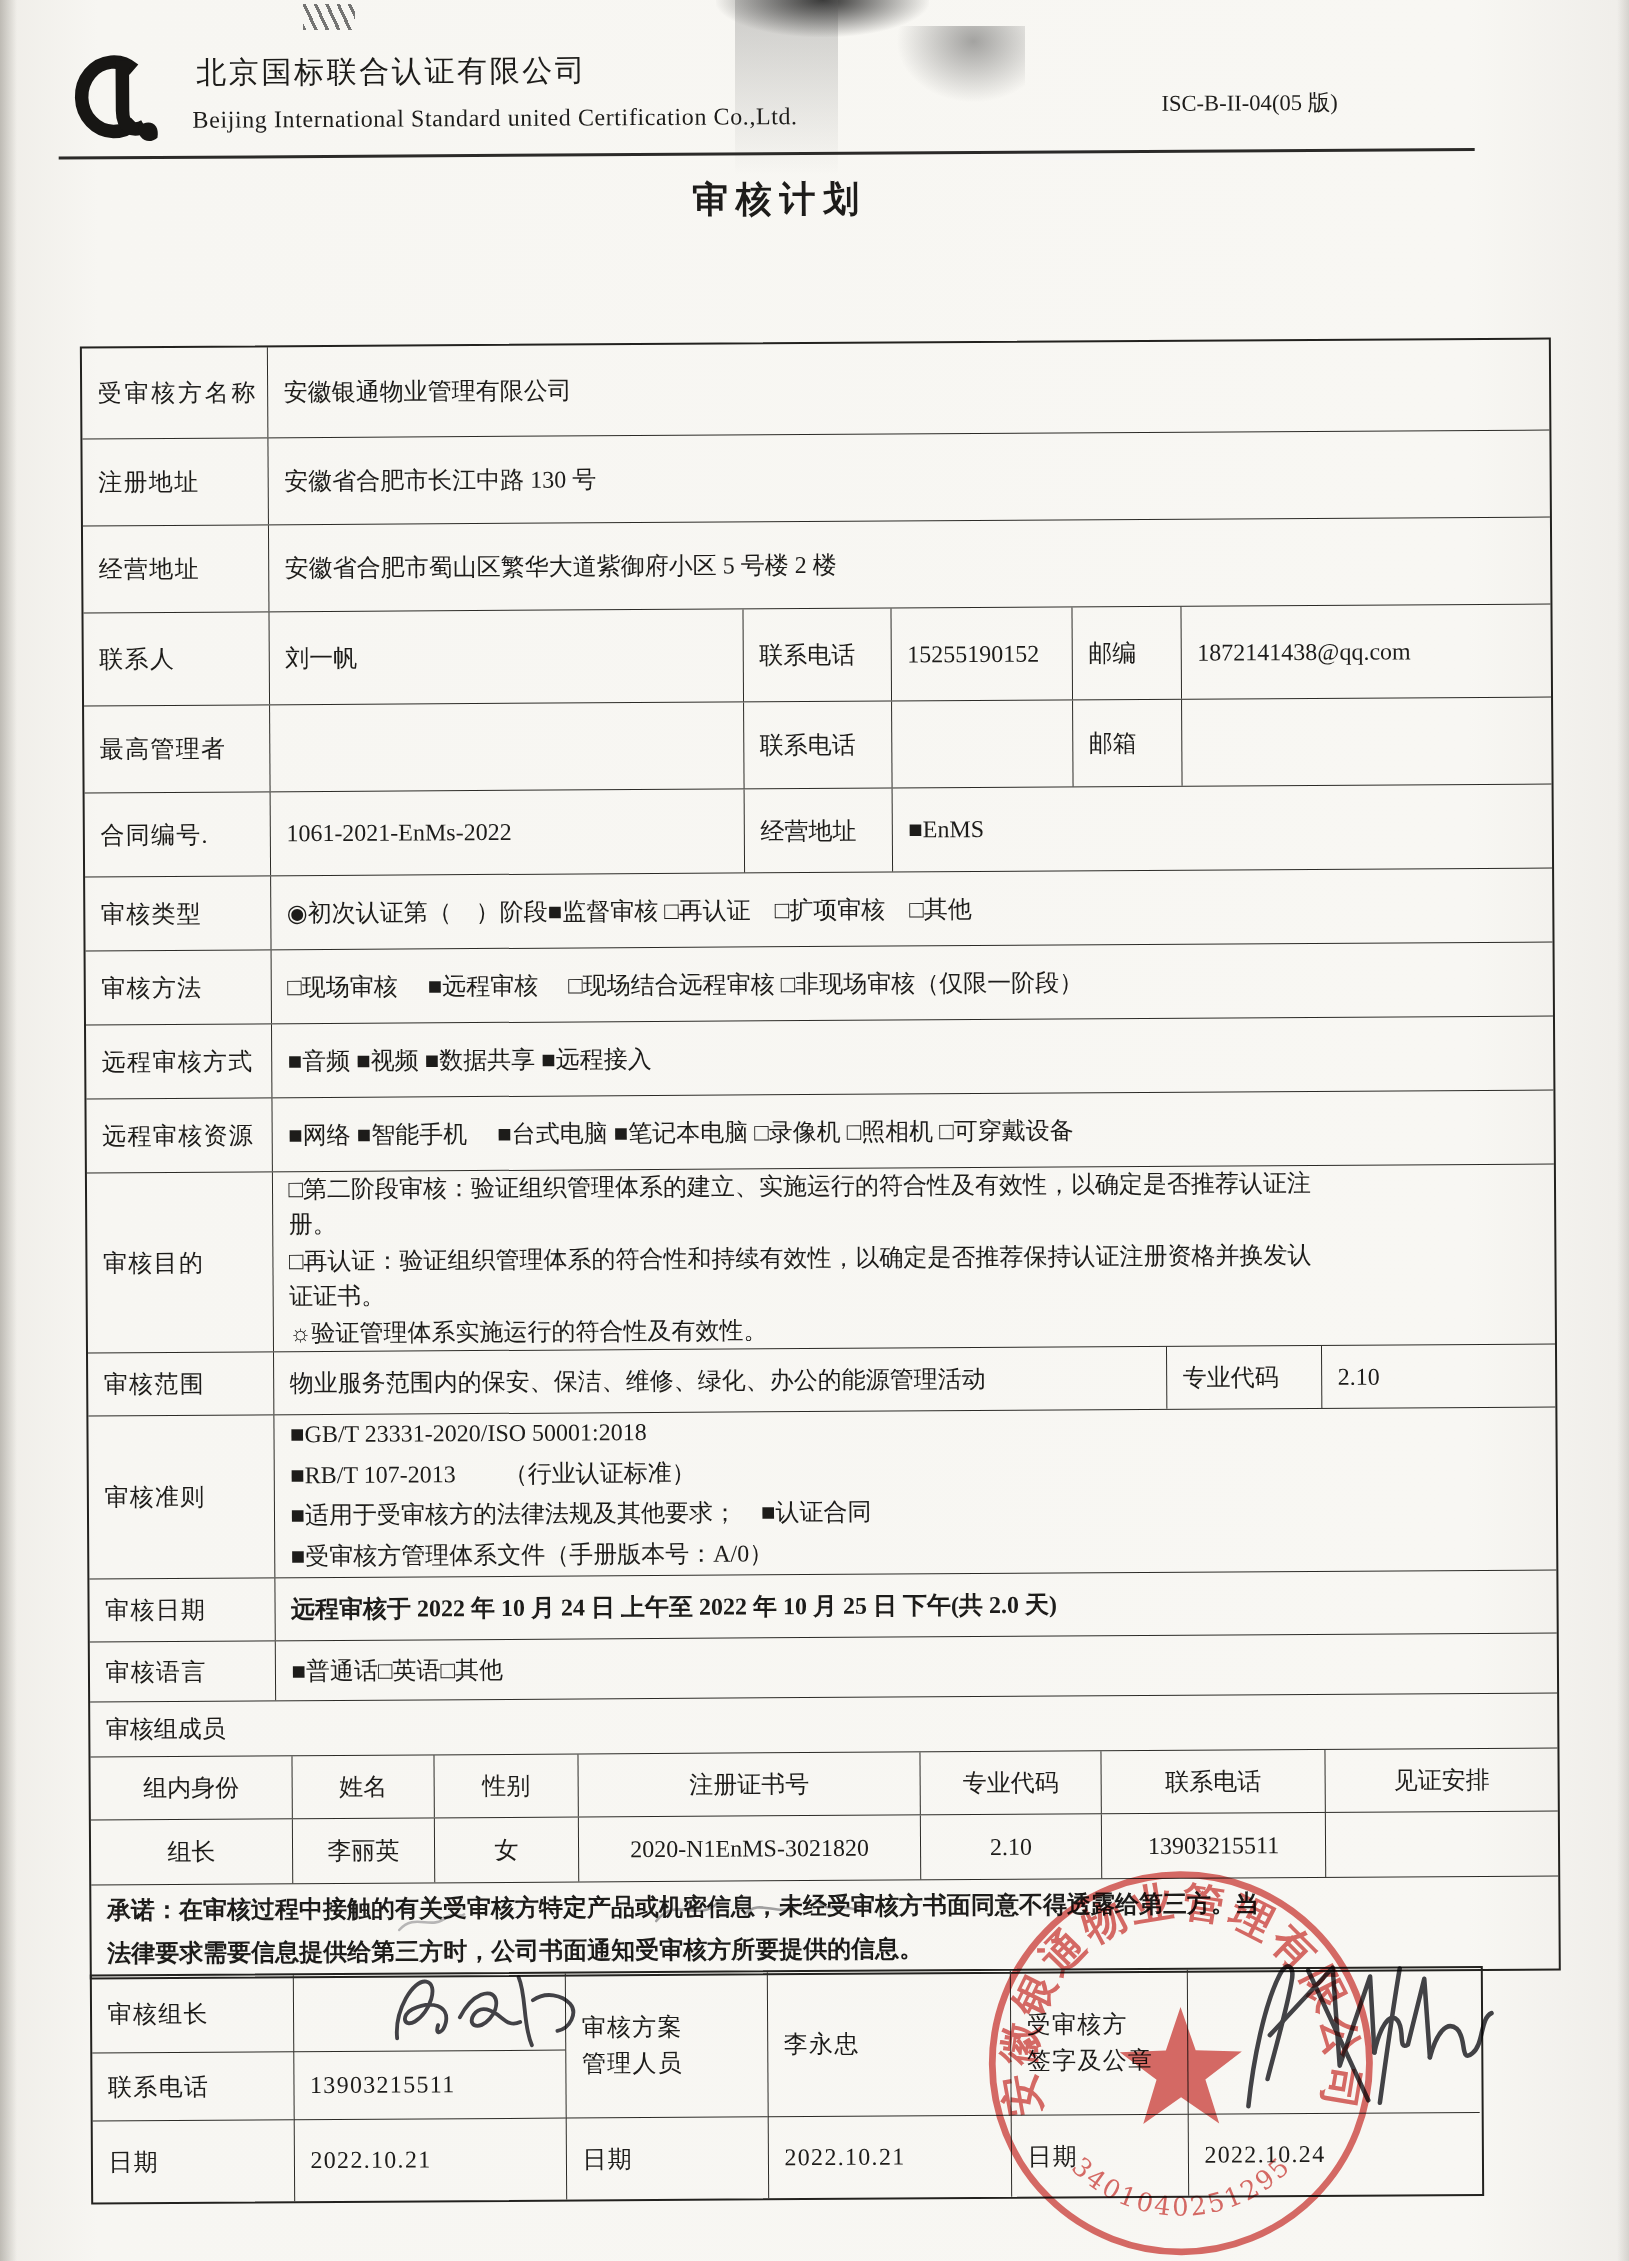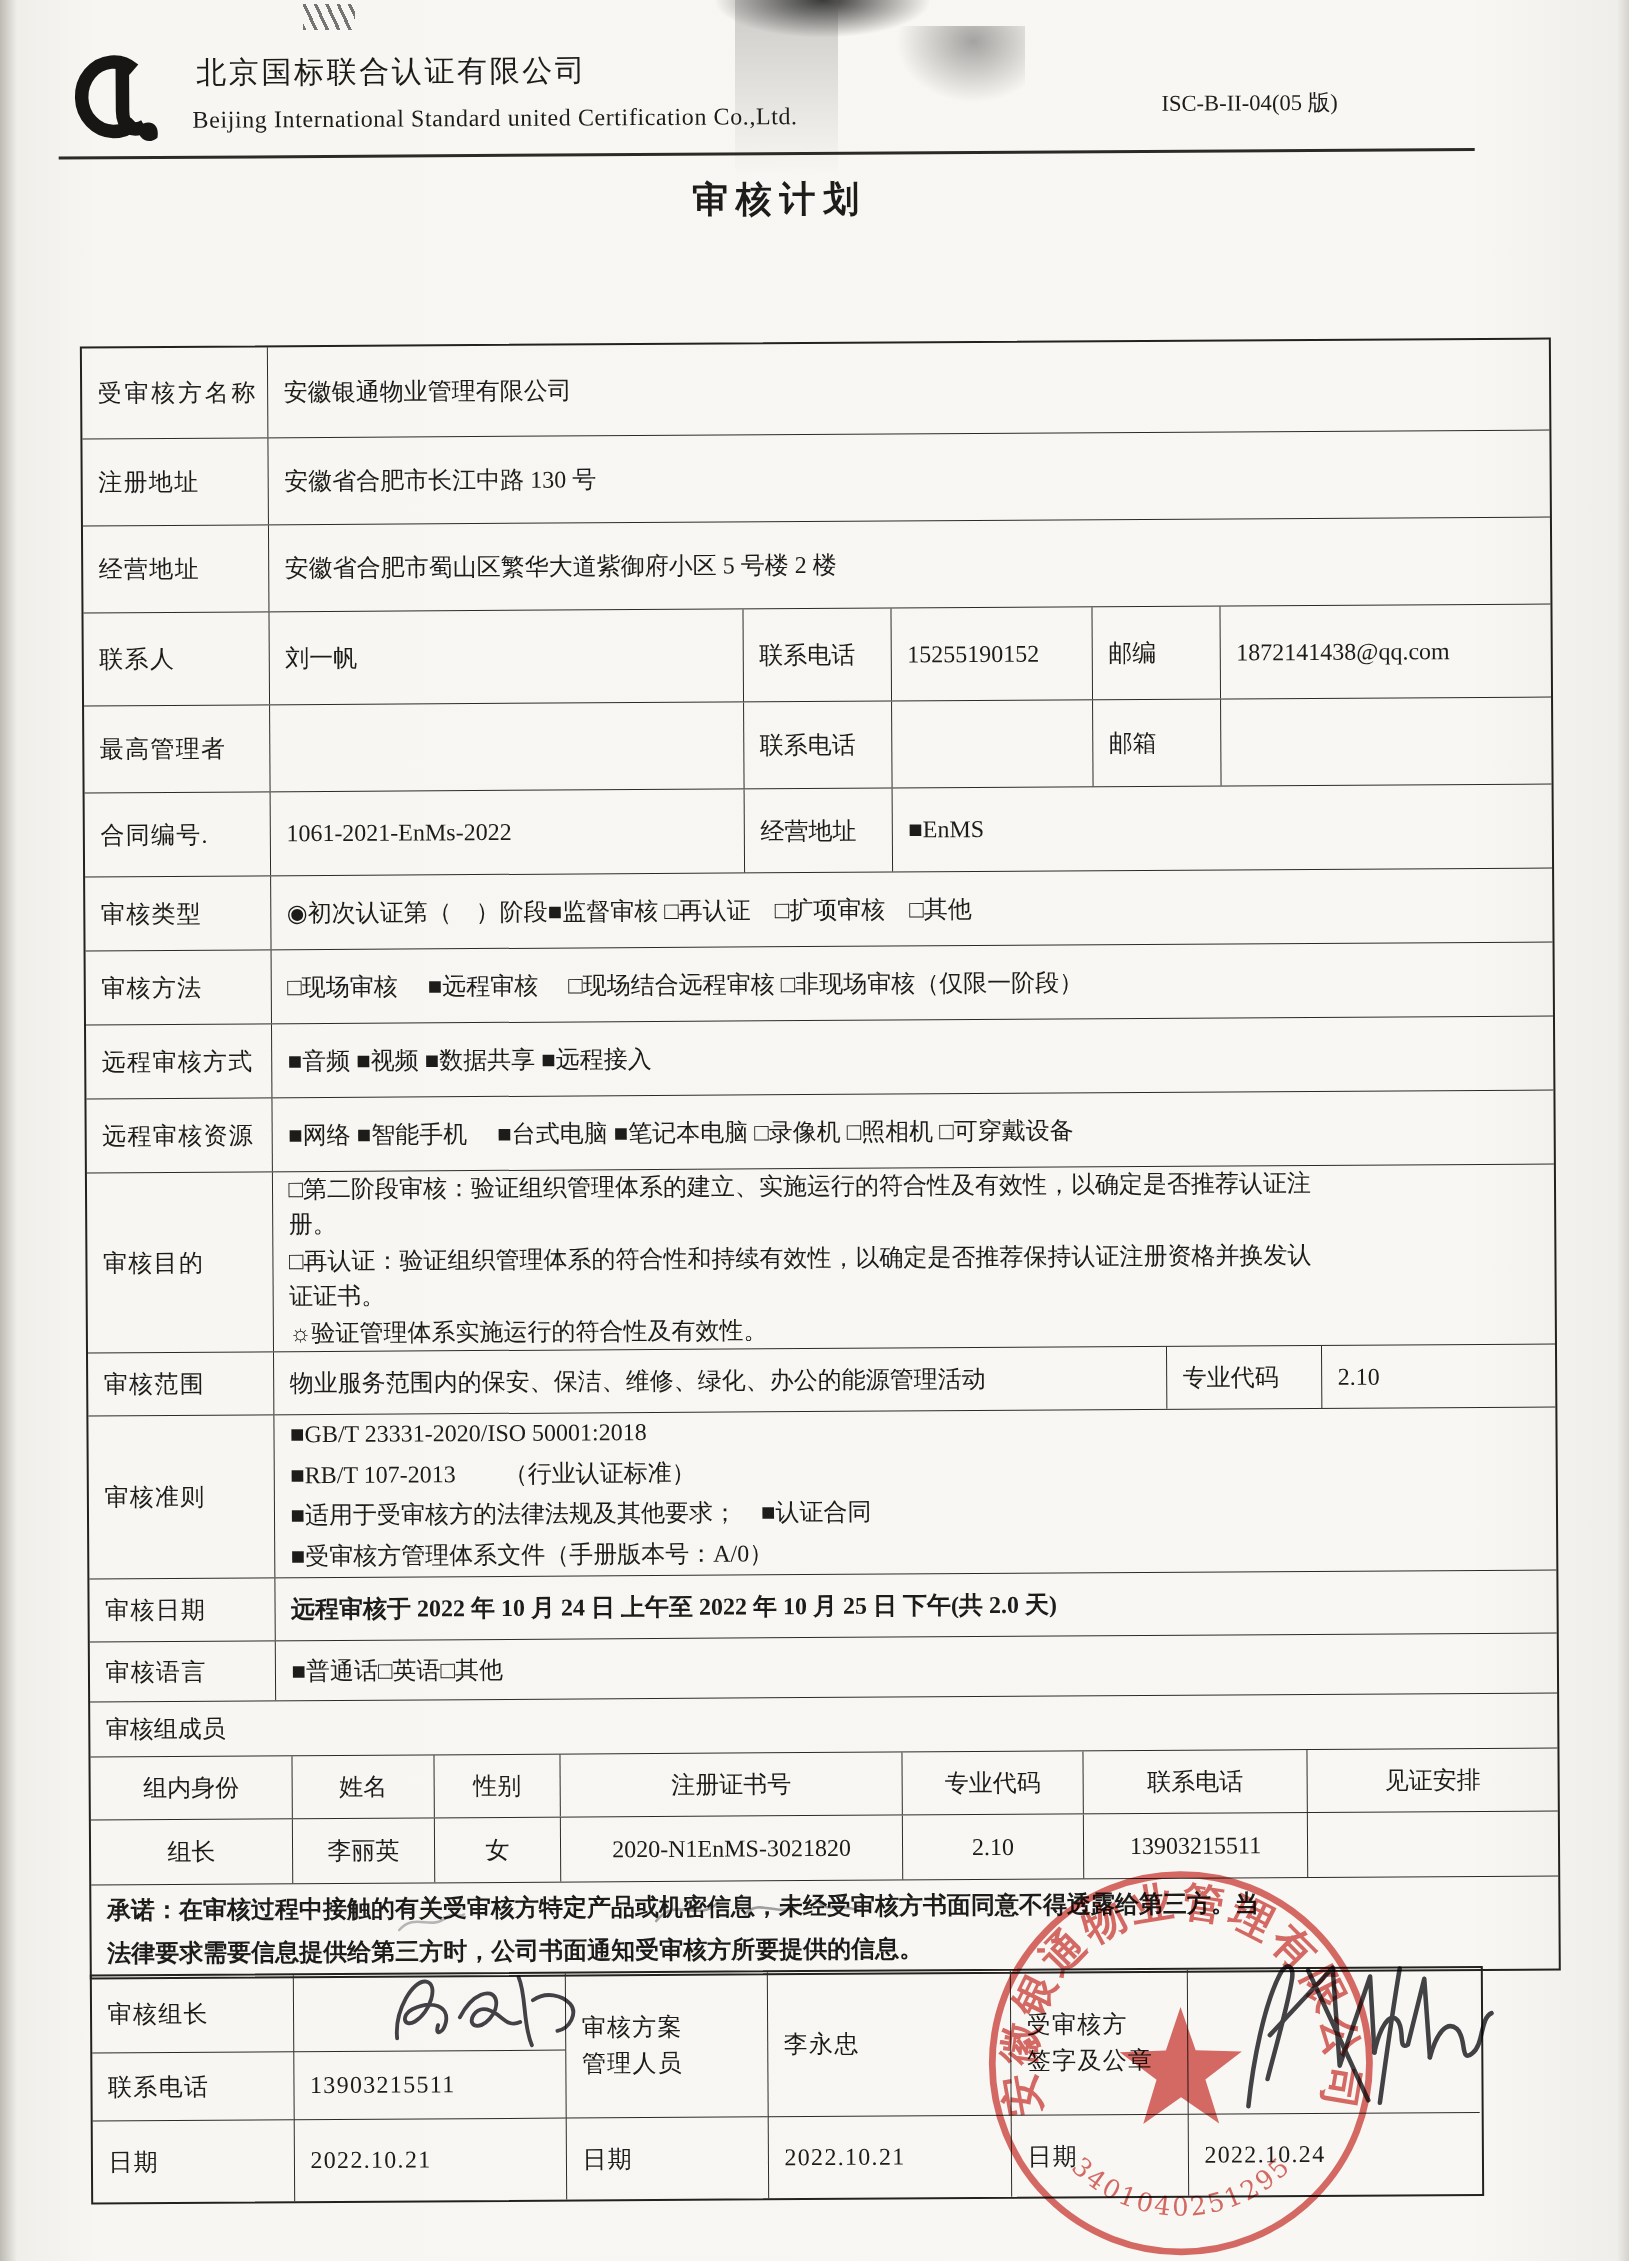--- a/index.html
+++ b/index.html
@@ -39,33 +39,33 @@
   .doc-table{position:absolute;left:83px;top:342px;width:1471px;box-sizing:border-box;
     border:2.6px solid #23221f;font-size:24px;}
   .row{display:flex;box-sizing:border-box;border-top:1.9px solid #2c2b27;}
   .row:first-child{border-top:none;}
   .cell{box-sizing:border-box;border-left:1.9px solid #2c2b27;display:flex;align-items:center;
     padding:2.6px 10.3px 2.6px 15.5px;overflow:hidden;}
   .cell:first-child{border-left:none;}
   .lbl{width:185px;flex:none;letter-spacing:1.3px;}
   .grow{flex:1;}
   .w735{width:474px;flex:none;}.w230{width:148px;flex:none;}.w280{width:181px;flex:none;}
-  .w195{width:128px;flex:none;margin-left:20px;}.w1385{width:893px;flex:none;}.w240{width:155px;flex:none;}
+  .w195{width:109px;flex:none;}.w1385{width:893px;flex:none;}.w240{width:155px;flex:none;}
   .h140{height:90px;}.h135{height:87px;}.h144{height:93px;}.h131{height:84px;}
   .h114{height:74px;}.h279{height:180px;}.h97{height:63px;}.h253{height:163px;}
   .h93{height:60px;}.h85{height:55px;}.h101{height:65px;}.h150{height:93px;}
   .stack{flex-direction:column;align-items:flex-start;justify-content:center;gap:2.6px;}
   .pre{white-space:pre-wrap;line-height:1.45;}
   .crit .pre{line-height:1.58;}
   .jspan{display:block;width:100%;text-align:justify;text-align-last:justify;}
   .bold{font-weight:bold;}
   .ctr{justify-content:center;text-align:center;padding-left:5.2px;padding-right:5.2px;}
   .commit{font-weight:600;line-height:1.78;padding-top:9px;padding-bottom:7.7px;}
   
-  .m1{width:201px;flex:none;}.m2{width:142px;flex:none;}.m3{width:126px;flex:none;}
+  .m1{width:201px;flex:none;}.m2{width:142px;flex:none;}.m3{width:144px;flex:none;}
   .m4{width:342px;flex:none;}.m5{width:181px;flex:none;}.m6{width:224px;flex:none;}
   
   .bblock{position:absolute;left:83px;top:1970px;width:1393px;box-sizing:border-box;
     display:grid;grid-template-columns:201px 272px 202px 243px 177px 292px;
     grid-template-rows:76px 68px 82px;border:2.6px solid #23221f;font-size:24px;}
   .bcell{box-sizing:border-box;border-left:1.9px solid #2c2b27;border-top:1.9px solid #2c2b27;
     display:flex;align-items:center;padding:2.6px 9px 2.6px 15.5px;letter-spacing:1.3px;overflow:visible;}
   .bc-first{border-left:none;}
   .br-first{border-top:none;}
   .span2{grid-row:span 2;}

